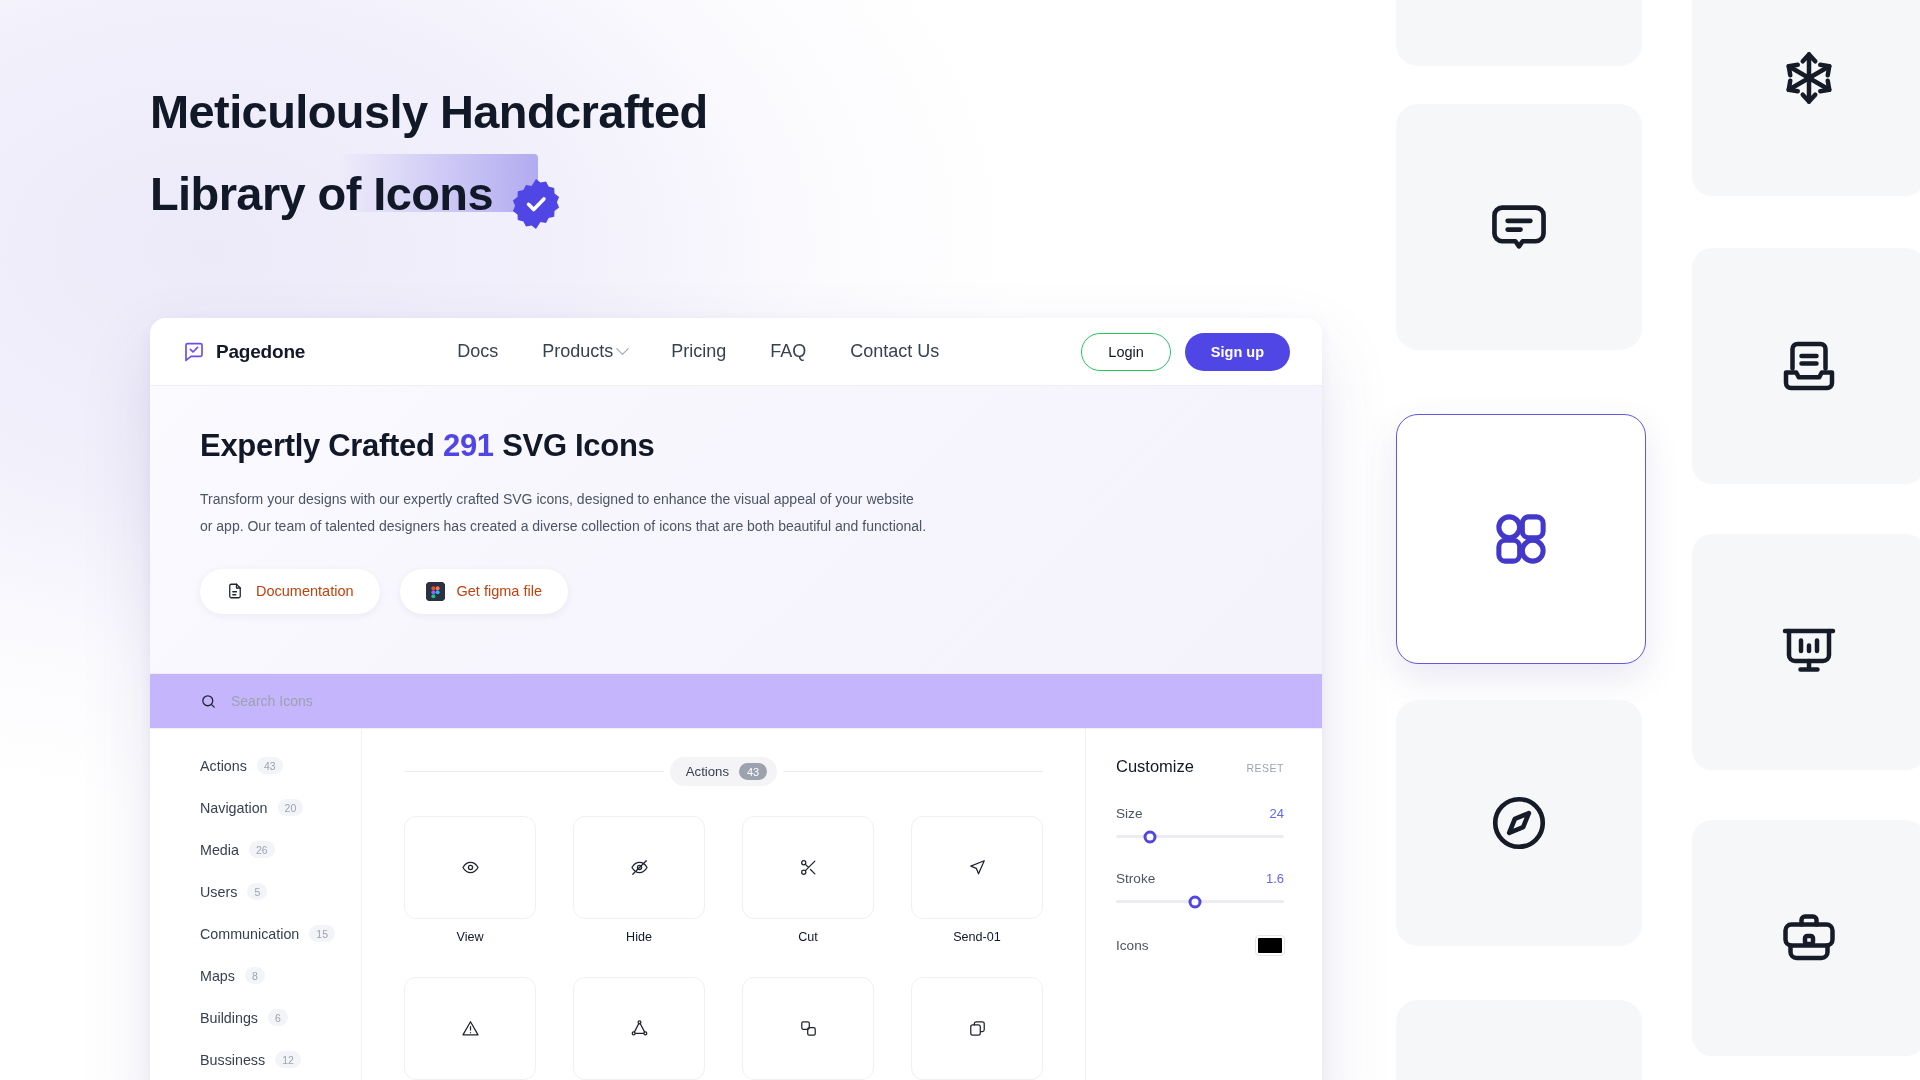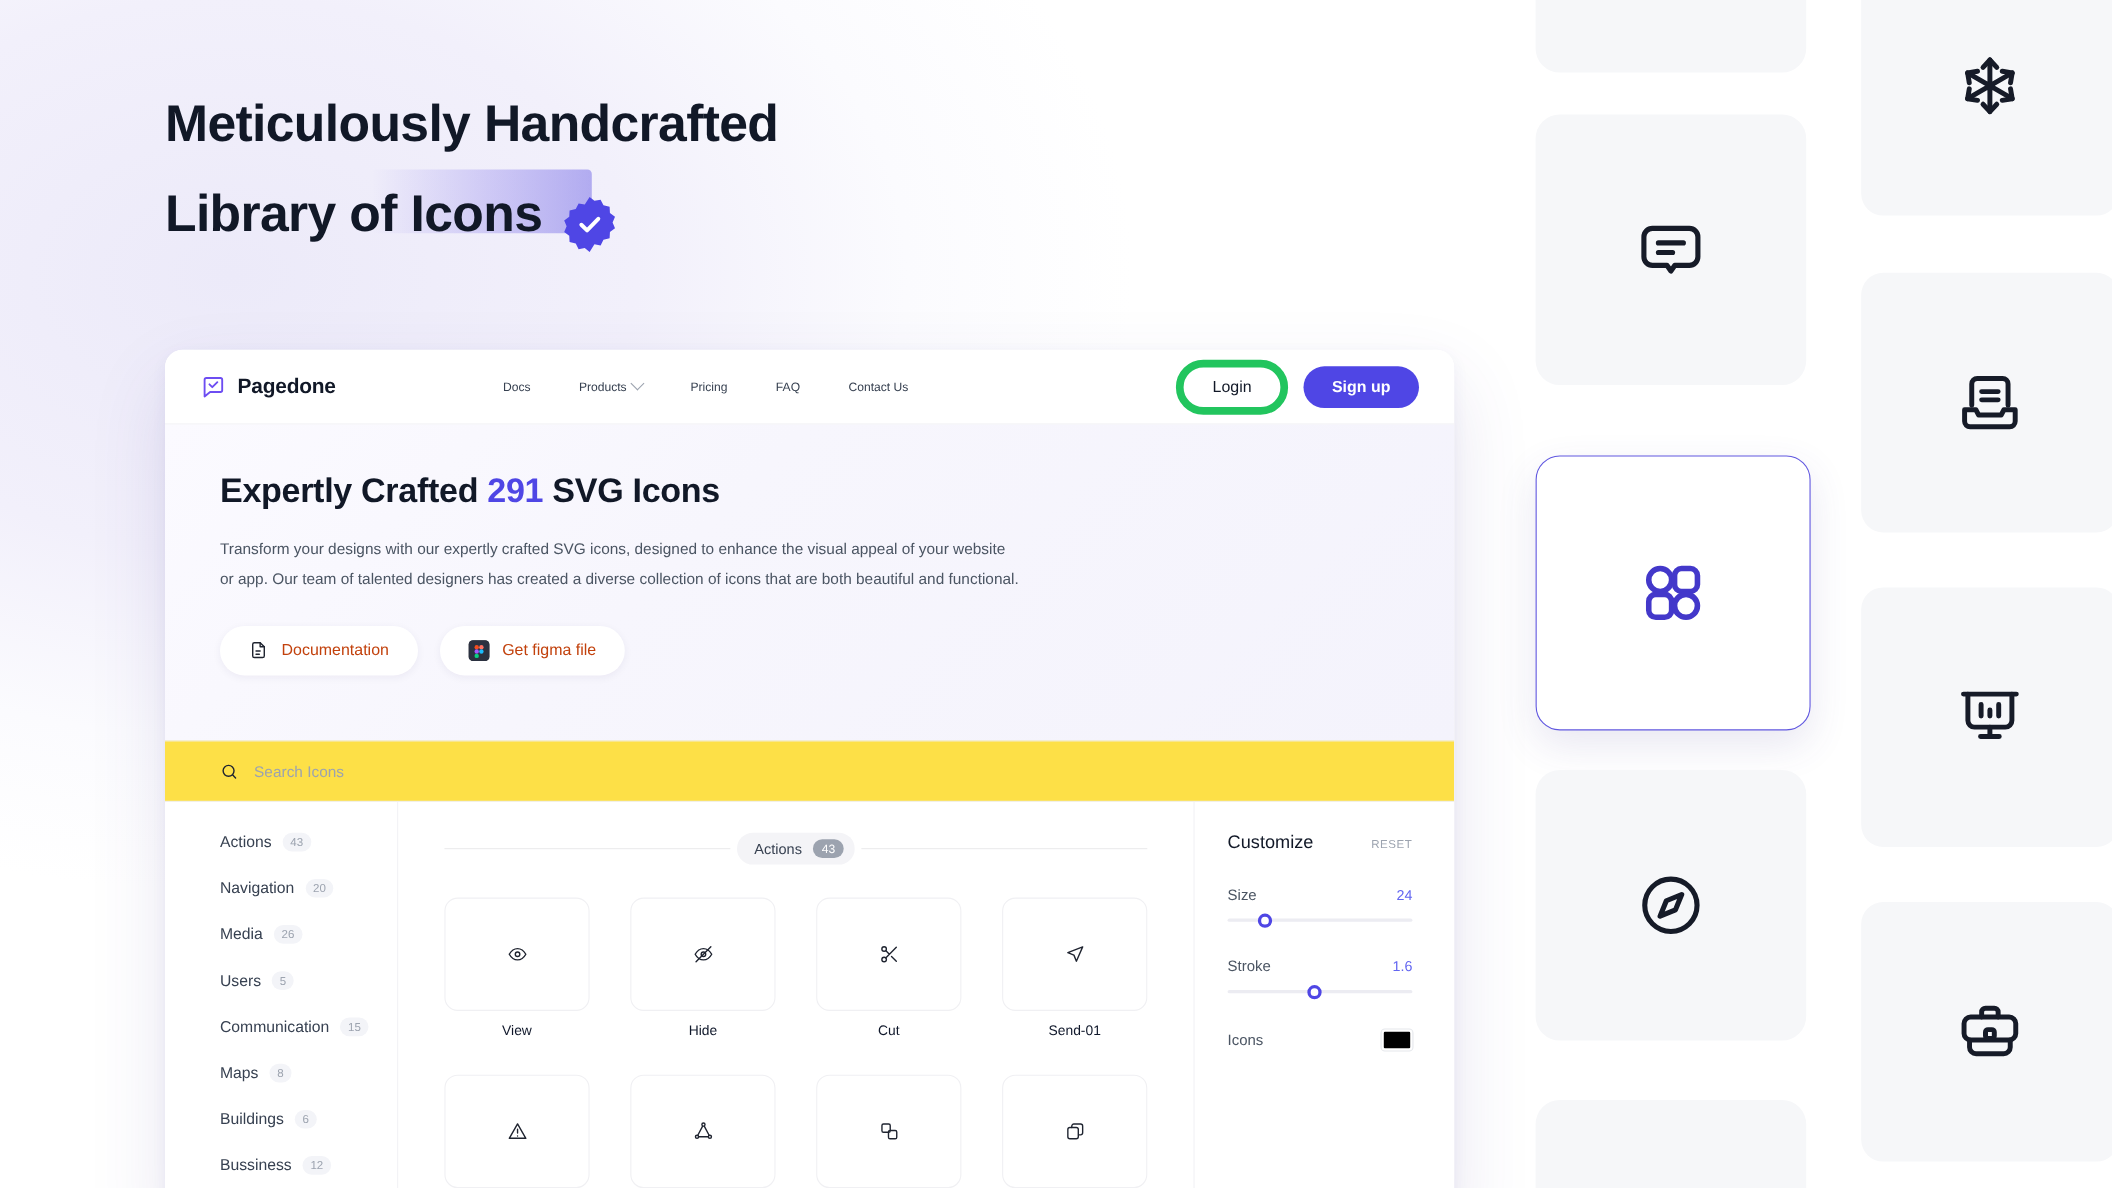--- a/index.html
+++ b/index.html
@@ -34,45 +34,45 @@
     background:#ffffff; border-radius:16px 16px 0 0; overflow:hidden;
     box-shadow:0 30px 70px rgba(76,64,150,0.13), 0 4px 14px rgba(76,64,150,0.06);
   }
 
   
   .navbar { height:68px; display:flex; align-items:center; padding:0 32px;
     border-bottom:1px solid #f0f0f4; background:#fff; }
   .brand { display:flex; align-items:center; gap:10px; }
   .brand-name { font-size:19px; font-weight:700; color:#111827; letter-spacing:-0.2px; }
   .navlinks { display:flex; align-items:center; gap:44px; margin-left:152px; }
-  .navlink { font-size:11px; color:#374151; display:flex; align-items:center; gap:5px; cursor:pointer; }
+  .navlink { font-size:18px; color:#374151; display:flex; align-items:center; gap:5px; cursor:pointer; }
   .chev { width:9px; height:9px; border-right:1.5px solid #9ca3af; border-bottom:1.5px solid #9ca3af;
     transform:rotate(45deg) translate(-2px,-2px); }
   .navright { margin-left:auto; display:flex; align-items:center; gap:14px; }
-  .btn-login { padding:10px 26px; border:7px solid #22c55e; border-radius:999px;
+  .btn-login { padding:10px 26px; border:1px solid #22c55e; border-radius:999px;
     font-size:14.5px; color:#111827; background:#fff; cursor:pointer; }
   .btn-signup { padding:11px 26px; border:0; border-radius:999px; background:#4f46e5;
     color:#fff; font-size:14.5px; font-weight:700; cursor:pointer; }
 
   
   .inner-hero { padding:42px 50px 0 50px;
     background:linear-gradient(135deg,#fbfaff 0%, #f7f6fd 40%, #f4f3fc 100%); height:287px; }
   .inner-hero h2 { font-size:31px; font-weight:700; color:#111827; letter-spacing:-0.3px; }
   .inner-hero h2 .num { color:#4f46e5; }
   .inner-hero p { margin-top:22px; font-size:14px; line-height:1.95; color:#4b5563; max-width:730px; }
   .hero-btns { margin-top:28px; display:flex; gap:20px; }
   .pill-btn { display:flex; align-items:center; gap:12px; background:#fff;
     border-radius:999px; padding:13px 26px; font-size:14.5px; color:#c2410c;
     box-shadow:0 2px 8px rgba(30,20,80,0.06); cursor:pointer; }
   .figma-mark { width:19px; height:19px; border-radius:4px; overflow:hidden;
     background:#1f2430; display:flex; flex-wrap:wrap; }
 
   
   .searchbar { height:56px; display:flex; align-items:center; gap:14px;
-    padding:0 50px; border-top:1px solid #f0f0f4; border-bottom:1px solid #f0f0f4; background:#fde047; }
+    padding:0 50px; border-top:1px solid #f0f0f4; border-bottom:1px solid #f0f0f4; background:#c4b5fd; }
   .searchbar input { border:0; outline:0; font-size:14px; color:#111827; width:440px;
     font-family:"Liberation Sans", sans-serif; background:transparent; }
   .searchbar input::placeholder { color:#9ca3af; }
 
   
   .bodycols { display:flex; height:379px; background:#fff; }
   .sidebar { width:212px; padding:28px 0 0 50px; border-right:1px solid #f2f2f6; }
   .cat { display:flex; align-items:center; gap:10px; margin-bottom:25px; cursor:pointer; }
   .cat-label { font-size:14.3px; color:#374151; }
   .cat-count { font-size:10.5px; color:#9ca3af; background:#f3f4f8;

